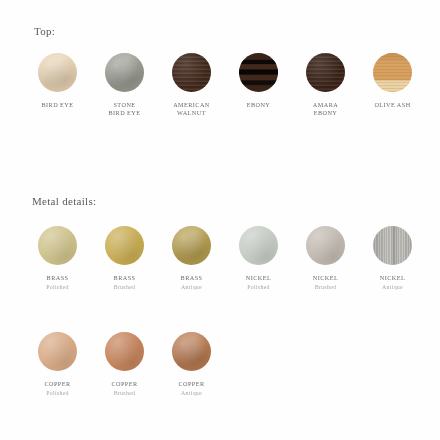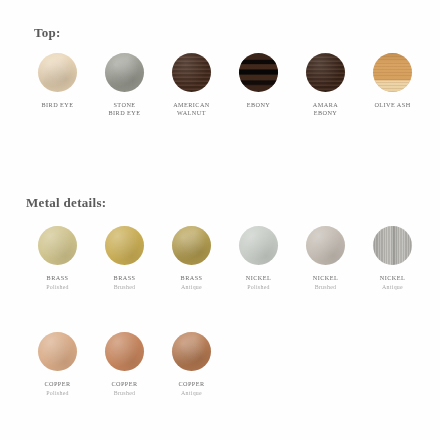--- a/index.html
+++ b/index.html
@@ -20,22 +20,22 @@
     left: 0;
     top: 0;
     width: 440px;
     height: 440px;
     background: #fefefe;
   }
 
   .section-heading {
     position: absolute;
     font-family: "Liberation Serif", serif;
-    font-size: 13px;
-    font-weight: bold;
+    font-size: 11px;
+    font-weight: normal;
     color: #5a5a5a;
     letter-spacing: 0.3px;
   }
 
   .swatch-row {
     position: absolute;
     display: flex;
   }
 
   .swatch-cell {
@@ -141,21 +141,21 @@
         <div class="swatch-disc" style="background: rgb(217, 164, 99);">
           <span class="grain-band" style="background-image:linear-gradient(180deg,rgba(150,96,42,.30) 0%, rgba(214,160,92,.10) 30%,rgba(198,140,72,.18) 55%, rgba(198,140,72,.18) 68%,rgba(240,222,182,.85) 72%, rgba(236,214,170,.90) 100%);"></span>
           <span class="grain-h" style="background-image:repeating-linear-gradient(180deg,rgba(140,92,44,.16) 0px, rgba(140,92,44,.16) 1px,rgba(255,255,255,.0) 1px, rgba(255,255,255,.0) 3.2px);"></span>
         </div>
         <div class="swatch-label">
           <span class="label-main">OLIVE ASH</span>
         </div>
       </div>
     </div>
 
-  <div class="section-heading" style="left:26px; top:195px;">Metal details:</div>
+  <div class="section-heading" style="left:32px; top:195px;">Metal details:</div>
 
   <div class="swatch-row" id="row-metal-1" style="left:24px; top:226px;">
       <div class="swatch-cell">
         <div class="swatch-disc" style="background: rgb(207, 195, 140);">
           <span class="grain-mottle" style="background-image:radial-gradient(ellipse at 32% 26%, rgba(255,255,255,.32), transparent 60%),radial-gradient(ellipse at 70% 78%, rgba(0,0,0,.10), transparent 62%);"></span>
         </div>
         <div class="swatch-label">
           <span class="label-main">BRASS</span>
           <span class="label-sub">Polished</span>
         </div>

